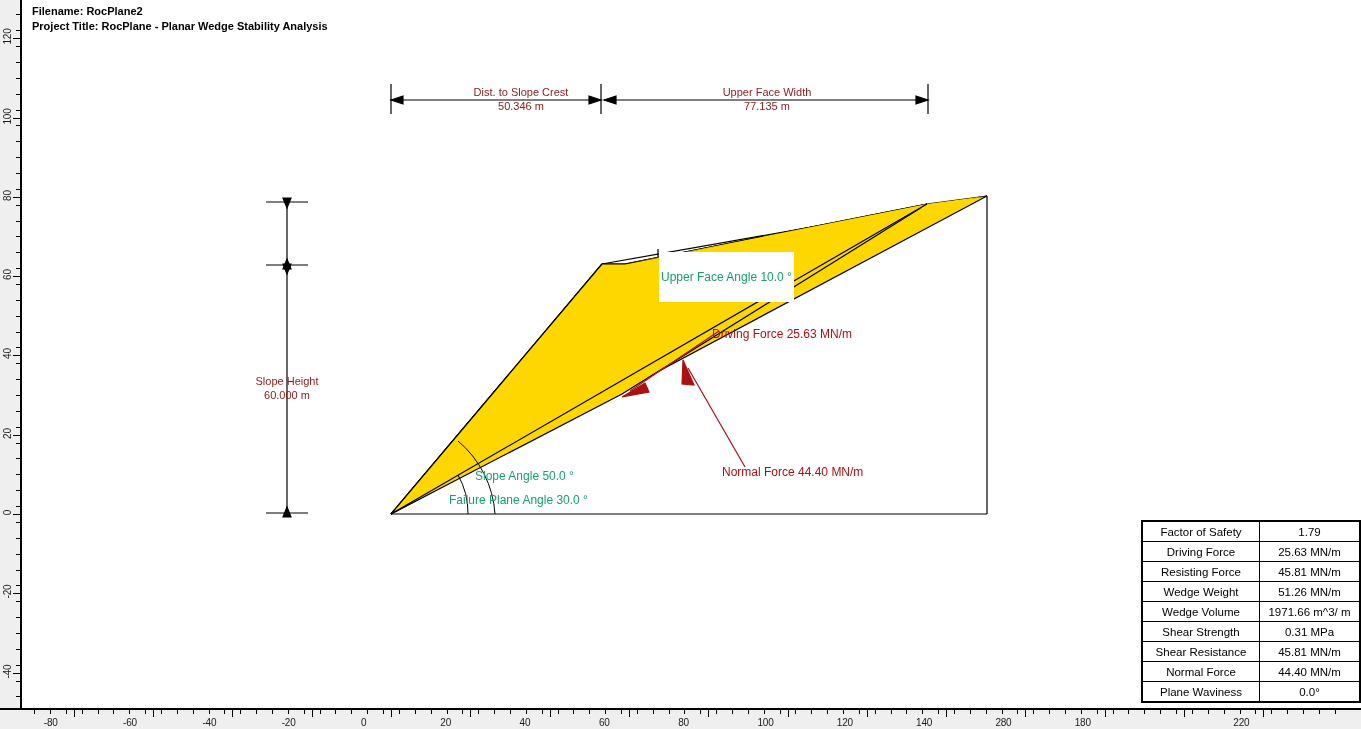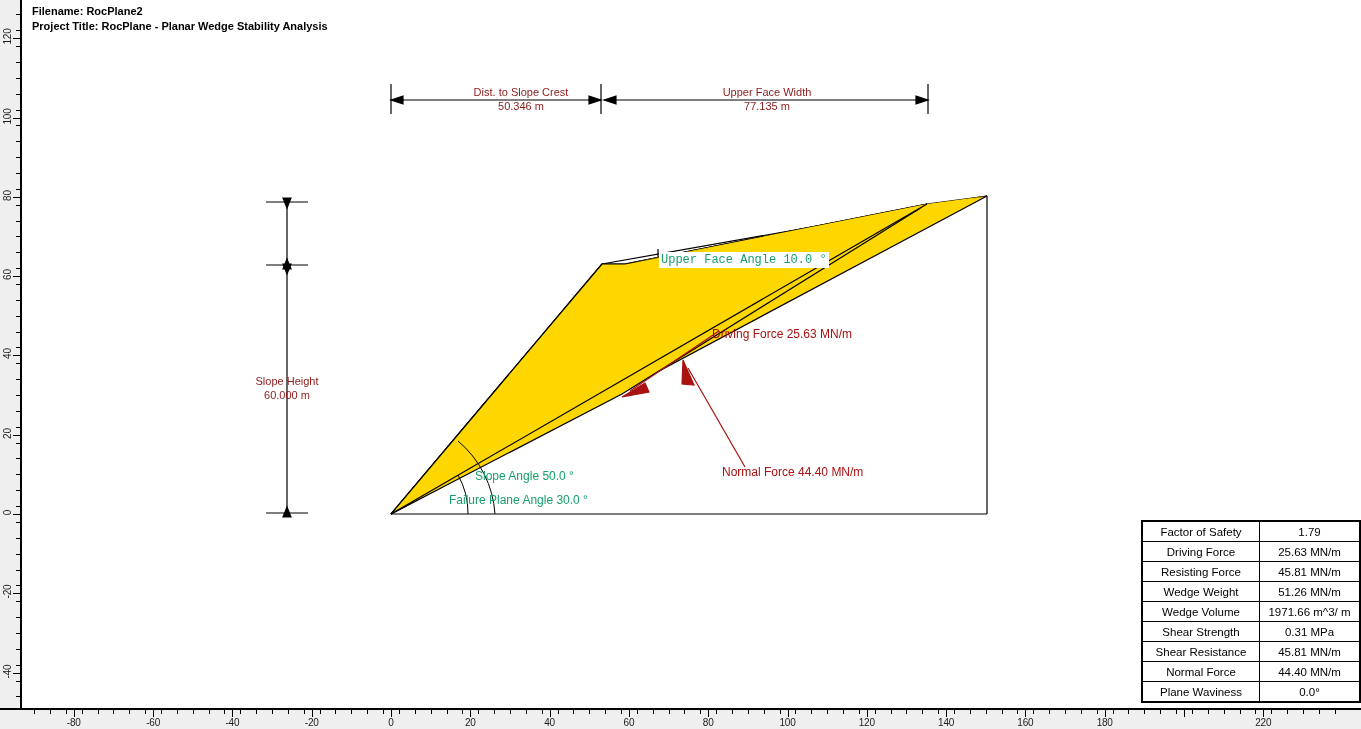--- a/index.html
+++ b/index.html
@@ -51,21 +51,20 @@
     transform-origin: 50% 50%;
     white-space: nowrap;
     text-align: center;
     letter-spacing: -0.2px;
   }
   .xlabel {
     position: absolute;
     font-size: 10px;
     color: #1b1b1b;
     white-space: nowrap;
-    text-align: center;
     letter-spacing: -0.2px;
   }
 
   
   #header-block {
     position: absolute;
     left: 32px; top: 4px;
     font-size: 11px;
     font-weight: bold;
     color: #000;
@@ -92,22 +91,21 @@
   }
   .anglelabel {
     position: absolute;
     font-size: 12px;
     color: #17a06a;
     white-space: nowrap;
     line-height: 14px;
   }
   .anglelabel.boxed {
     background: #ffffff;
-    padding: 1px 2px;
-    font-family: Liberation Mono, monospace;
+    padding: 18px 2px;
   }
   .forcelabel {
     position: absolute;
     font-size: 12px;
     color: #aa1111;
     white-space: nowrap;
     line-height: 14px;
   }
 
   
@@ -218,21 +216,21 @@
     <div class="xlabel" style="left: 598.9px; top: 7px; width: 60px;">60</div>
     <div class="tickmark" style="left: 708.2px; top: 0px; width: 1px; height: 7px;"></div>
     <div class="xlabel" style="left: 678.2px; top: 7px; width: 60px;">80</div>
     <div class="tickmark" style="left: 787.5px; top: 0px; width: 1px; height: 7px;"></div>
     <div class="xlabel" style="left: 757.5px; top: 7px; width: 60px;">100</div>
     <div class="tickmark" style="left: 866.8px; top: 0px; width: 1px; height: 7px;"></div>
     <div class="xlabel" style="left: 836.8px; top: 7px; width: 60px;">120</div>
     <div class="tickmark" style="left: 946.1px; top: 0px; width: 1px; height: 7px;"></div>
     <div class="xlabel" style="left: 916.1px; top: 7px; width: 60px;">140</div>
     <div class="tickmark" style="left: 1025.4px; top: 0px; width: 1px; height: 7px;"></div>
-    <div class="xlabel" style="left: 995.4px; top: 7px; width: 60px;">160</div>
+    <div class="xlabel" style="left: 995.4px; top: 7px; width: 60px;">280</div>
     <div class="tickmark" style="left: 1104.7px; top: 0px; width: 1px; height: 7px;"></div>
     <div class="xlabel" style="left: 1074.7px; top: 7px; width: 60px;">180</div>
     <div class="tickmark" style="left: 1184px; top: 0px; width: 1px; height: 7px;"></div>
     <div class="xlabel" style="left: 1154px; top: 7px; width: 60px; margin-top: 16px;">200</div>
     <div class="tickmark" style="left: 1263.3px; top: 0px; width: 1px; height: 7px;"></div>
     <div class="xlabel" style="left: 1233.3px; top: 7px; width: 60px;">220</div>
     <div class="tickmark" style="left: 34.15px; top: 0px; width: 1px; height: 4px;"></div>
     <div class="tickmark" style="left: 50.01px; top: 0px; width: 1px; height: 4px;"></div>
     <div class="tickmark" style="left: 65.87px; top: 0px; width: 1px; height: 4px;"></div>
     <div class="tickmark" style="left: 81.73px; top: 0px; width: 1px; height: 4px;"></div>

